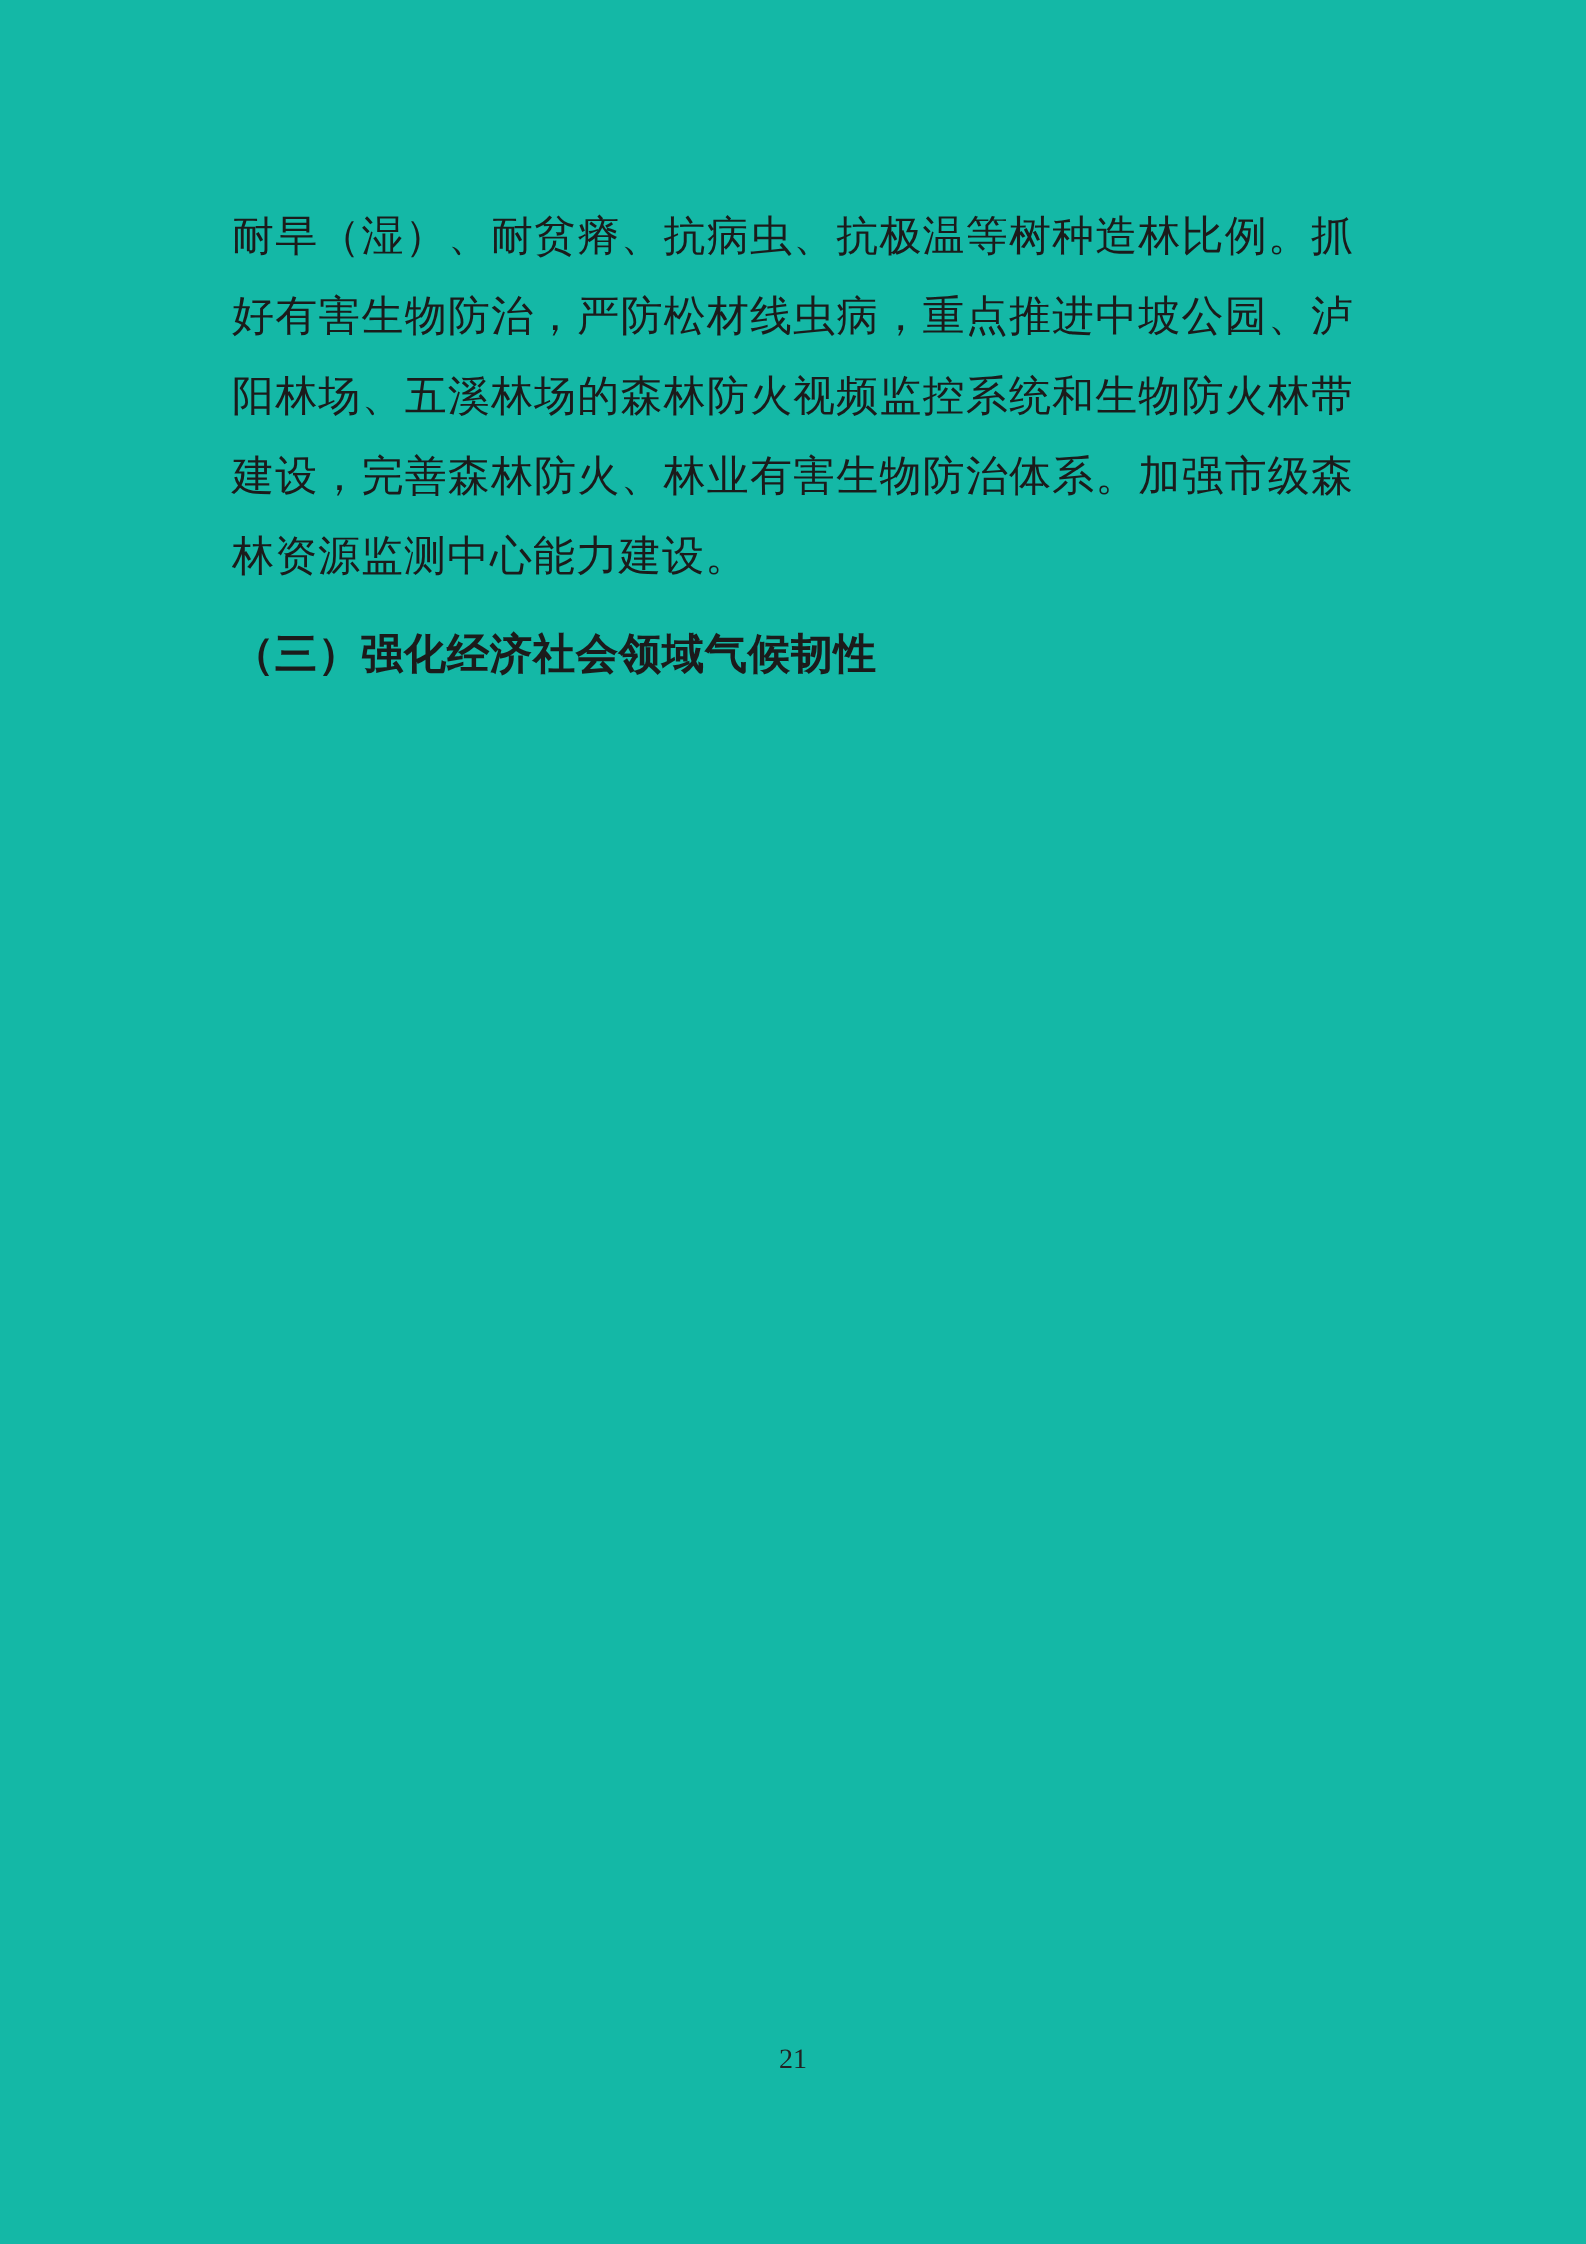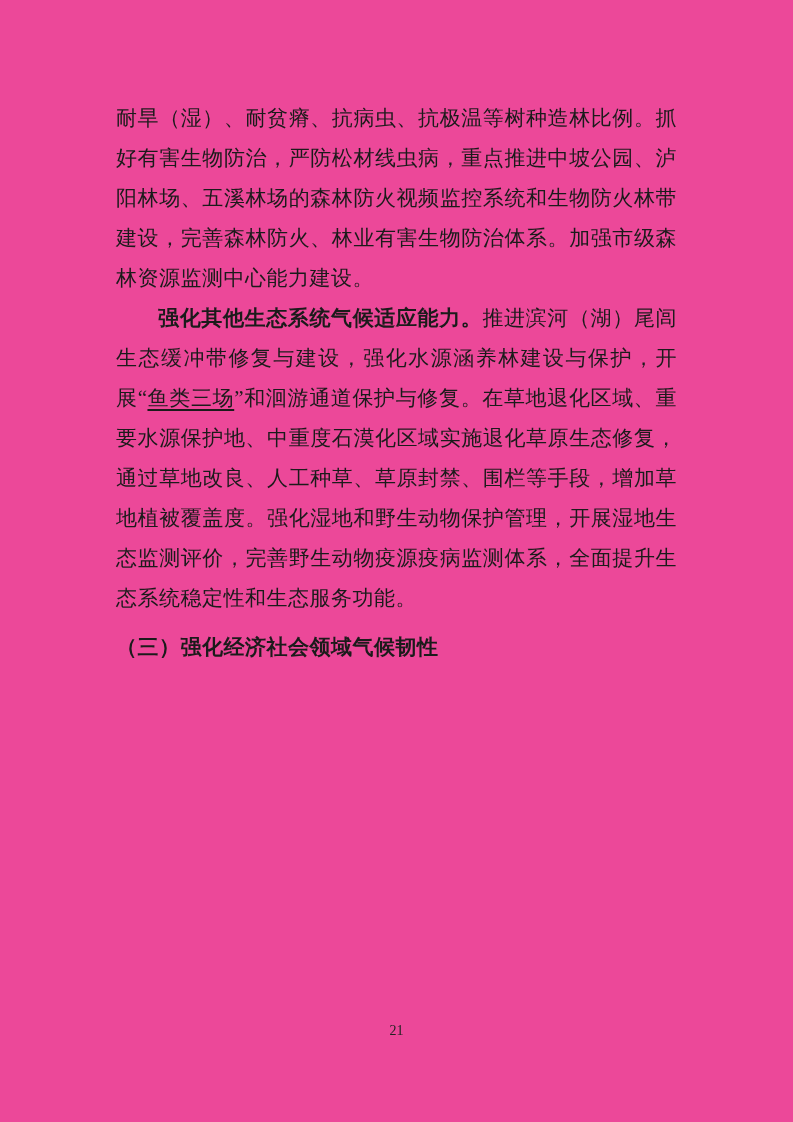--- a/index.html
+++ b/index.html
@@ -4,21 +4,21 @@
 <style>
   html, body {
     margin: 0;
     padding: 0;
     background: #ffffff;
   }
   .page {
     position: relative;
     width: 793px;
     height: 1122px;
-    background: #ec4899;
+    background: #14b8a6;
     overflow: hidden;
     font-family: "Liberation Serif", "DejaVu Serif", serif;
     color: #1b1b1b;
   }
   .text-block {
     position: absolute;
     left: 116px;
     top: 98px;
     width: 561px;
   }
@@ -62,21 +62,20 @@
 </style>
 </head>
 <body>
 
 <div class="page">
 
   <div class="text-block">
 
     <p class="para no-indent">耐旱（湿）、耐贫瘠、抗病虫、抗极温等树种造林比例。抓好有害生物防治，严防松材线虫病，重点推进中坡公园、泸阳林场、五溪林场的森林防火视频监控系统和生物防火林带建设，完善森林防火、林业有害生物防治体系。加强市级森林资源监测中心能力建设。</p>
 
-    <p class="para"><span class="lead">强化其他生态系统气候适应能力。</span><span>推进滨河（湖）尾闾生态缓冲带修复与建设，强化水源涵养林建设与保护，开展“</span><span class="term-underline">鱼类三场</span><span>”和洄游通道保护与修复。在草地退化区域、重要水源保护地、中重度石漠化区域实施退化草原生态修复，通过草地改良、人工种草、草原封禁、围栏等手段，增加草地植被覆盖度。强化湿地和野生动物保护管理，开展湿地生态监测评价，完善野生动物疫源疫病监测体系，全面提升生态系统稳定性和生态服务功能。</span></p>
 
     <h3 class="section-heading">（三）强化经济社会领域气候韧性</h3>
 
 
   </div>
 
   <div class="page-number">21</div>
 
 </div>
 

